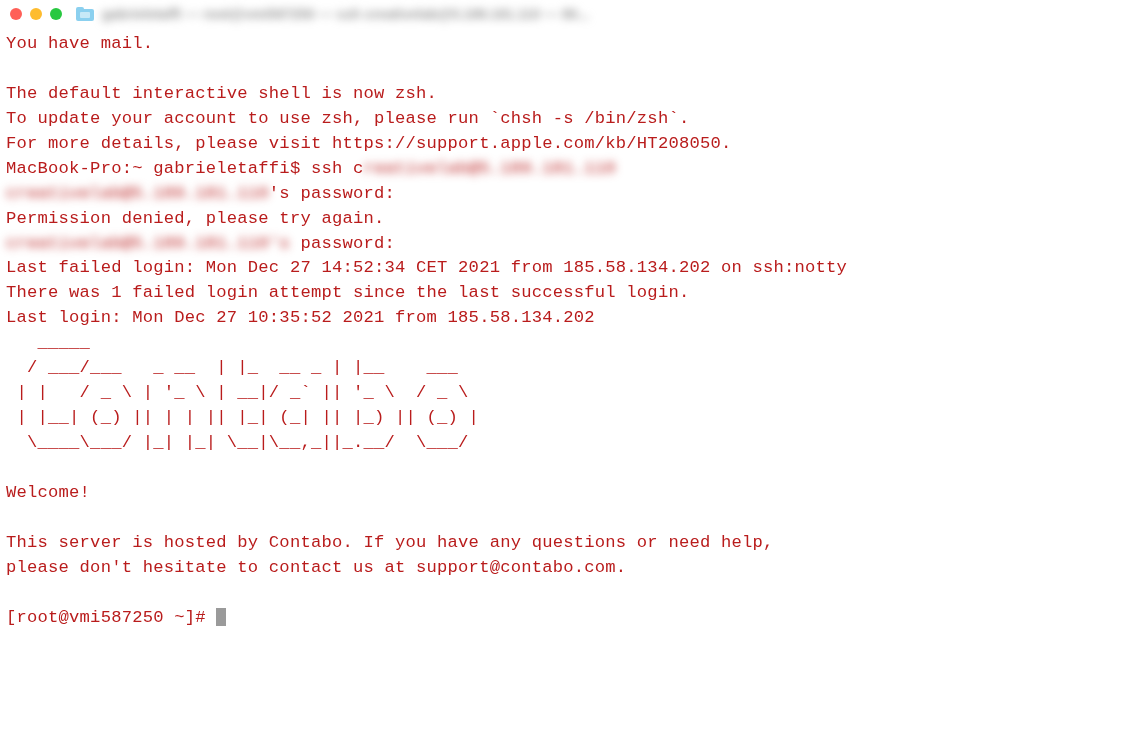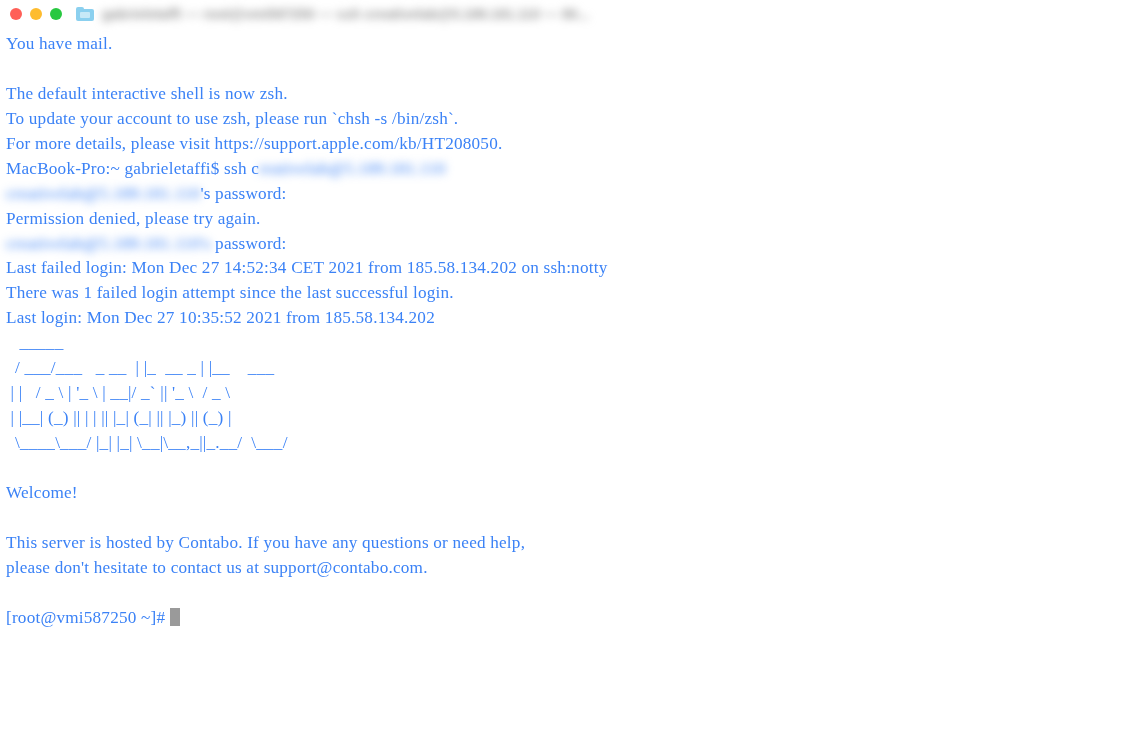--- a/index.html
+++ b/index.html
@@ -49,27 +49,26 @@
       font-size: 14px;
       filter: blur(4px);
       white-space: nowrap;
       overflow: hidden;
       font-family: -apple-system, "Helvetica Neue", sans-serif;
       font-weight: 600;
     }
     .terminal {
       flex: 1;
       background: #ffffff;
-      color: #3b82f6;
+      color: #b91c1c;
       padding: 4px 6px;
       white-space: pre;
       line-height: 1.45;
       letter-spacing: 0.2px;
       font-size: 17.2px;
-      font-family: Liberation Serif, serif;
     }
     .blur {
       filter: blur(4px);
       display: inline;
     }
     .cursor {
       display: inline-block;
       width: 10px;
       height: 18px;
       background: #9a9a9a;

